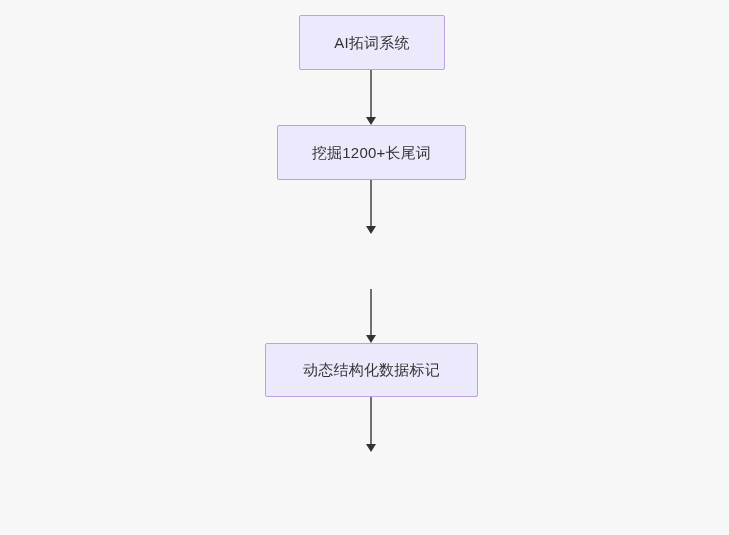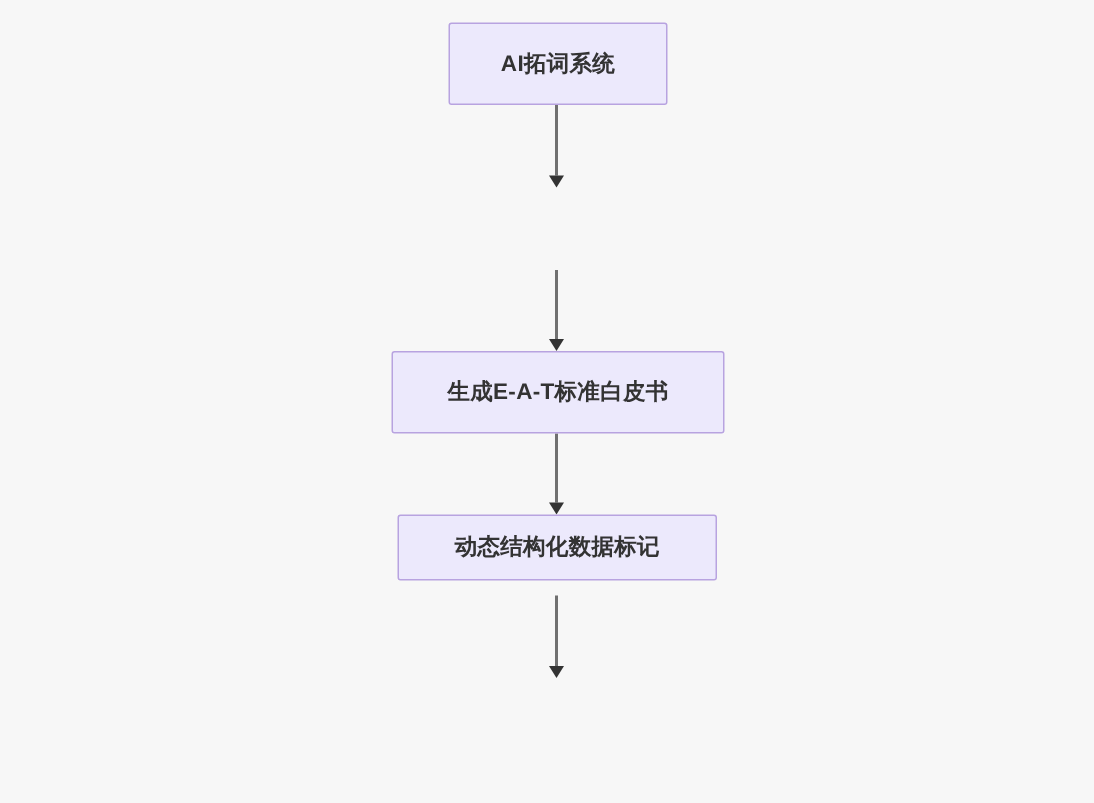--- a/index.html
+++ b/index.html
@@ -25,21 +25,20 @@
     border: 1px solid #b8a3e0;
     border-radius: 2px;
     display: flex;
     align-items: center;
     justify-content: center;
     color: #333333;
     font-size: 15px;
     line-height: 1.2;
     letter-spacing: 0.2px;
     white-space: nowrap;
-    font-weight: bold;
   }
   .edge {
     position: absolute;
     width: 2px;
     background: #707070;
   }
   .arrowhead {
     position: absolute;
     width: 0;
     height: 0;
@@ -62,23 +61,23 @@
   <div class="edge" style="left:370px; top:289px; height:46px;"></div>
   <div class="arrowhead" style="left:366px; top:335px;"></div>
 
   <div class="edge" style="left:370px; top:397px; height:47px;"></div>
   <div class="arrowhead" style="left:366px; top:444px;"></div>
 
   <div class="node" style="left:299px; top:15px; width:146px; height:55px;">
     <span>AI拓词系统</span>
   </div>
 
-
-  <div class="node" style="left:261px; top:234px; width:222px; height:55px;">
-    <span>生成E-A-T标准白皮书</span>
+  <div class="node" style="left:277px; top:125px; width:189px; height:55px;">
+    <span>挖掘1200+长尾词</span>
   </div>
 
-  <div class="node" style="left:265px; top:343px; width:213px; height:44px;">
+
+  <div class="node" style="left:265px; top:343px; width:213px; height:54px;">
     <span>动态结构化数据标记</span>
   </div>
 
 
 </div>
 
 </body></html>

